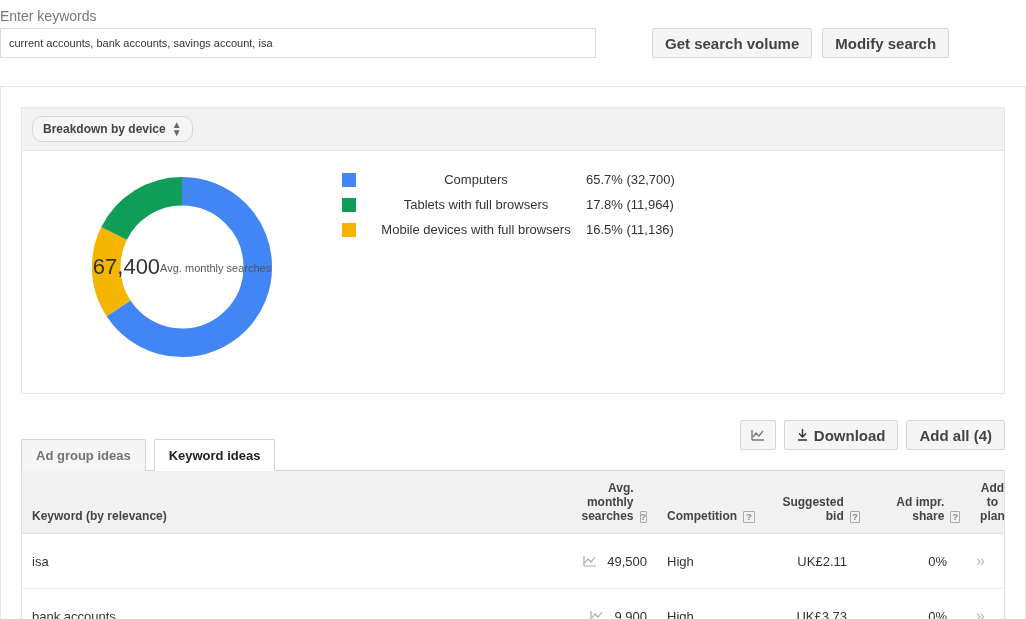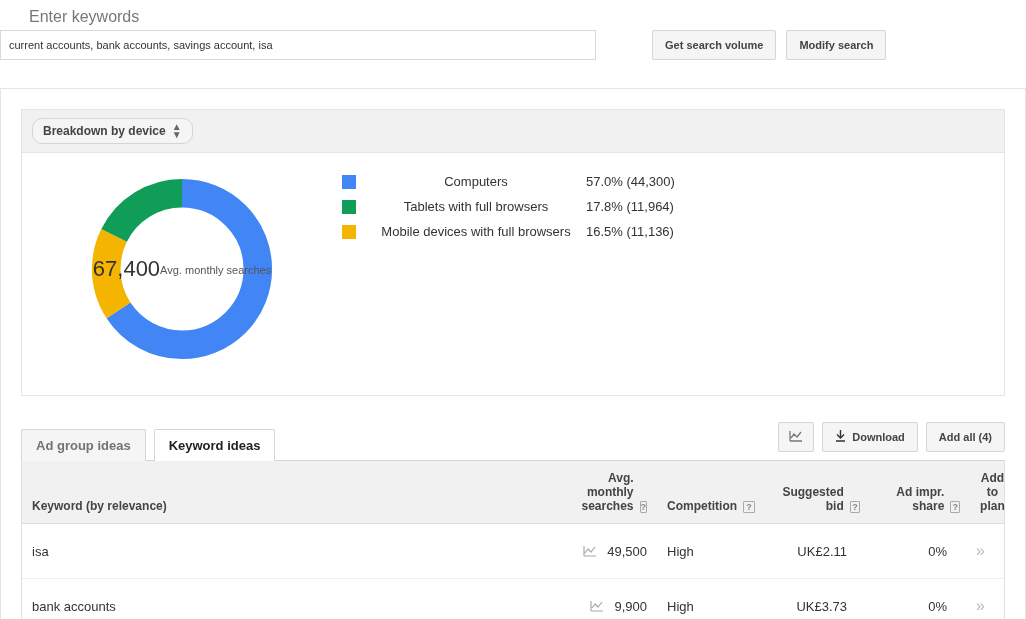--- a/index.html
+++ b/index.html
@@ -1,22 +1,22 @@
 <!DOCTYPE html>
 <html><head>
 <meta charset="utf-8">
 <style>
   * { box-sizing: border-box; margin: 0; padding: 0; }
   body { font-family: Arial, sans-serif; font-size: 13px; color: #333; background: #fff; }
   
   .top-section { padding: 8px 0 14px 0; }
-  .label { color: #777; font-size: 16px; margin-bottom: 4px; display: block; padding-left: 29px; }
+  .label { color: #777; font-size: 14px; margin-bottom: 4px; display: block; }
   .input-row { display: flex; gap: 10px; align-items: flex-start; }
   .keyword-input { width: 596px; height: 30px; border: 1px solid #d9d9d9; padding: 4px 8px; font-size: 11px; color: #333; }
-  .btn { background: #f5f5f5; border: 1px solid #d5d5d5; border-radius: 2px; padding: 0 12px; height: 30px; font-size: 11px; font-weight: bold; color: #444; cursor: pointer; display:inline-flex; align-items:center; gap:6px; }
+  .btn { background: #f5f5f5; border: 1px solid #d5d5d5; border-radius: 2px; padding: 0 12px; height: 30px; font-size: 15px; font-weight: bold; color: #444; cursor: pointer; display:inline-flex; align-items:center; gap:6px; }
   
   .panel { border: 1px solid #e5e5e5; margin: 14px 0 0 0; padding: 20px 20px; }
   
   .breakdown-box { border: 1px solid #e5e5e5; }
   .breakdown-header { background: #f1f1f1; border-bottom: 1px solid #e5e5e5; padding: 8px 10px; }
   .breakdown-select { display: inline-flex; align-items: center; gap: 6px; background: #f5f5f5; border: 1px solid #d5d5d5; border-radius: 10px; padding: 4px 10px; font-size: 12px; font-weight: bold; color: #444; cursor: pointer; }
   .sort-icon { font-size: 10px; line-height: 8px; color: #666; display:flex; flex-direction:column; }
   
   .breakdown-body { display: flex; padding: 16px 10px 26px 60px; gap: 60px; }
   .donut-wrap { position: relative; width: 200px; height: 200px; }
@@ -27,21 +27,21 @@
   .legend { flex: 1; text-align: center; }
   .legend-row { display: flex; align-items: center; padding: 5px 0; font-size: 13px; }
   .swatch { width: 14px; height: 14px; margin-right: 10px; }
   .legend-label { width: 220px; color: #333; }
   .legend-value { color: #333; }
   
   .tabs-row { display: flex; align-items: flex-end; margin-top: 26px; gap: 8px; position: relative; }
   .tab { border: 1px solid #d5d5d5; border-bottom: none; background: #f5f5f5; padding: 8px 14px; font-size: 13px; font-weight: bold; color: #737373; cursor: pointer; border-radius: 2px 2px 0 0; position: relative; top: 1px; }
   .tab.active { background: #fff; color: #222; z-index: 2; }
   .tabs-spacer { flex: 1; }
-  .tab-actions { display: flex; gap: 8px; margin-bottom: 8px; }
+  .tab-actions { display: flex; gap: 8px; margin-bottom: 20px; }
   .icon-btn { width: 36px; justify-content: center; }
   
   .table { border: 1px solid #e0e0e0; border-top: 1px solid #d5d5d5; }
   .thead { display: flex; background: #f1f1f1; border-bottom: 1px solid #ddd; }
   .th { padding: 10px 10px; font-size: 12px; font-weight: bold; color: #444; display:flex; align-items:flex-end; gap:4px; }
   .th.right { justify-content: flex-end; text-align: right; }
   .help { display:inline-block; width:12px; height:12px; border:1px solid #aaa; color:#888; font-size:9px; line-height:11px; text-align:center; border-radius:1px; margin-left:2px; }
   
   .col-kw { flex: 0 0 545px; }
   .col-ams { flex: 0 0 90px; }
@@ -94,21 +94,21 @@
         </svg>
         <div class="donut-center">
           <div class="big">67,400</div>
           <div class="small">Avg. monthly searches</div>
         </div>
       </div>
       <div class="legend" id="legend">
           <div class="legend-row">
             <span class="swatch" style="background:#4285f4"></span>
             <span class="legend-label">Computers</span>
-            <span class="legend-value">57.0% (44,300)</span>
+            <span class="legend-value">65.7% (32,700)</span>
           </div>
           <div class="legend-row">
             <span class="swatch" style="background:#0f9d58"></span>
             <span class="legend-label">Tablets with full browsers</span>
             <span class="legend-value">17.8% (11,964)</span>
           </div>
           <div class="legend-row">
             <span class="swatch" style="background:#f4b400"></span>
             <span class="legend-label">Mobile devices with full browsers</span>
             <span class="legend-value">16.5% (11,136)</span>

